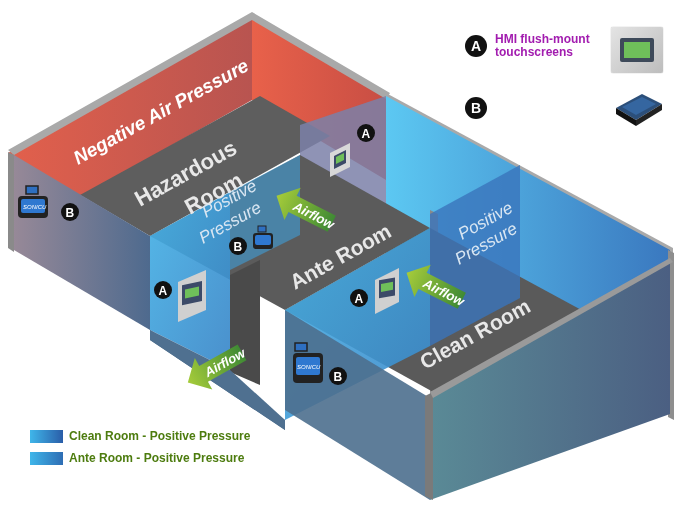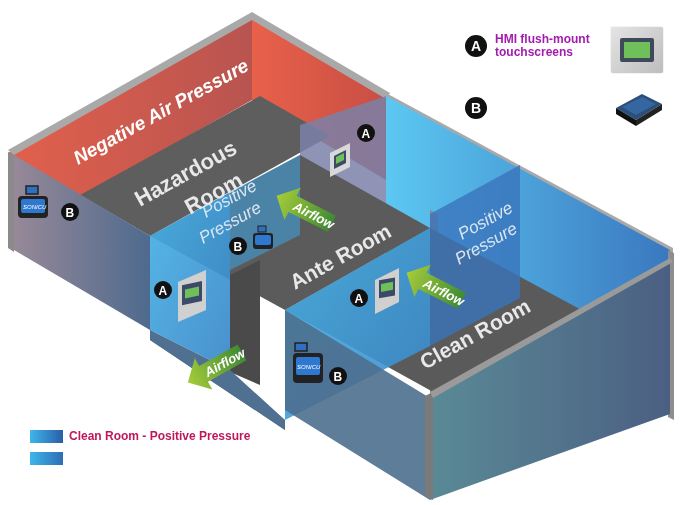--- a/index.html
+++ b/index.html
@@ -18,21 +18,21 @@
   .key-a { left:465px; top:33px; }
   .key-b { left:465px; top:97px; }
   .thumb-hmi { position:absolute; left:611px; top:27px; width:52px; height:46px; background:linear-gradient(135deg,#e4e4e4,#bdbdbd); border-radius:2px; box-shadow:0 0 1px #888; }
   .thumb-hmi .screen { position:absolute; left:9px; top:11px; width:34px; height:24px; background:#3e4a5a; border-radius:2px; }
   .thumb-hmi .screen .lcd { position:absolute; left:4px; top:4px; width:26px; height:16px; background:#6fbf5a; }
   .thumb-sonicu { position:absolute; left:612px; top:90px; width:52px; height:38px; }
 
   .legend { position:absolute; left:30px; top:425px; }
   .legend-row { display:flex; align-items:center; height:22px; }
   .legend-row .swatch { width:33px; height:13px; margin-right:6px; }
-  .legend-row .label { font-size:12px; font-weight:bold; color:#be185d; }
+  .legend-row .label { font-size:12px; font-weight:bold; color:#4d7c0f; }
 </style>
 </head>
 <body>
 
 <svg id="diagram" viewBox="0 0 690 505">
   <defs>
     <linearGradient id="gRedBack" x1="0" y1="0" x2="1" y2="0">
       <stop offset="0" stop-color="#e2604c"></stop>
         <stop offset="1" stop-color="#b85450"></stop>
     </linearGradient>
@@ -211,14 +211,15 @@
   <polygon points="10,17 30,7 44,14 24,25" fill="#3566a0"></polygon>
 </svg>
 
 <div class="legend">
   <div class="legend-row">
     <div class="swatch" style="background:linear-gradient(90deg,#3fb6ea,#2a5da8)"></div>
     <span class="label">Clean Room - Positive Pressure</span>
   </div>
   <div class="legend-row">
     <div class="swatch" style="background:linear-gradient(90deg,#3fb6ea,#2e6db4)"></div>
+    <span class="label">Ante Room - Positive Pressure</span>
   </div>
 </div>
 
 </body></html>

